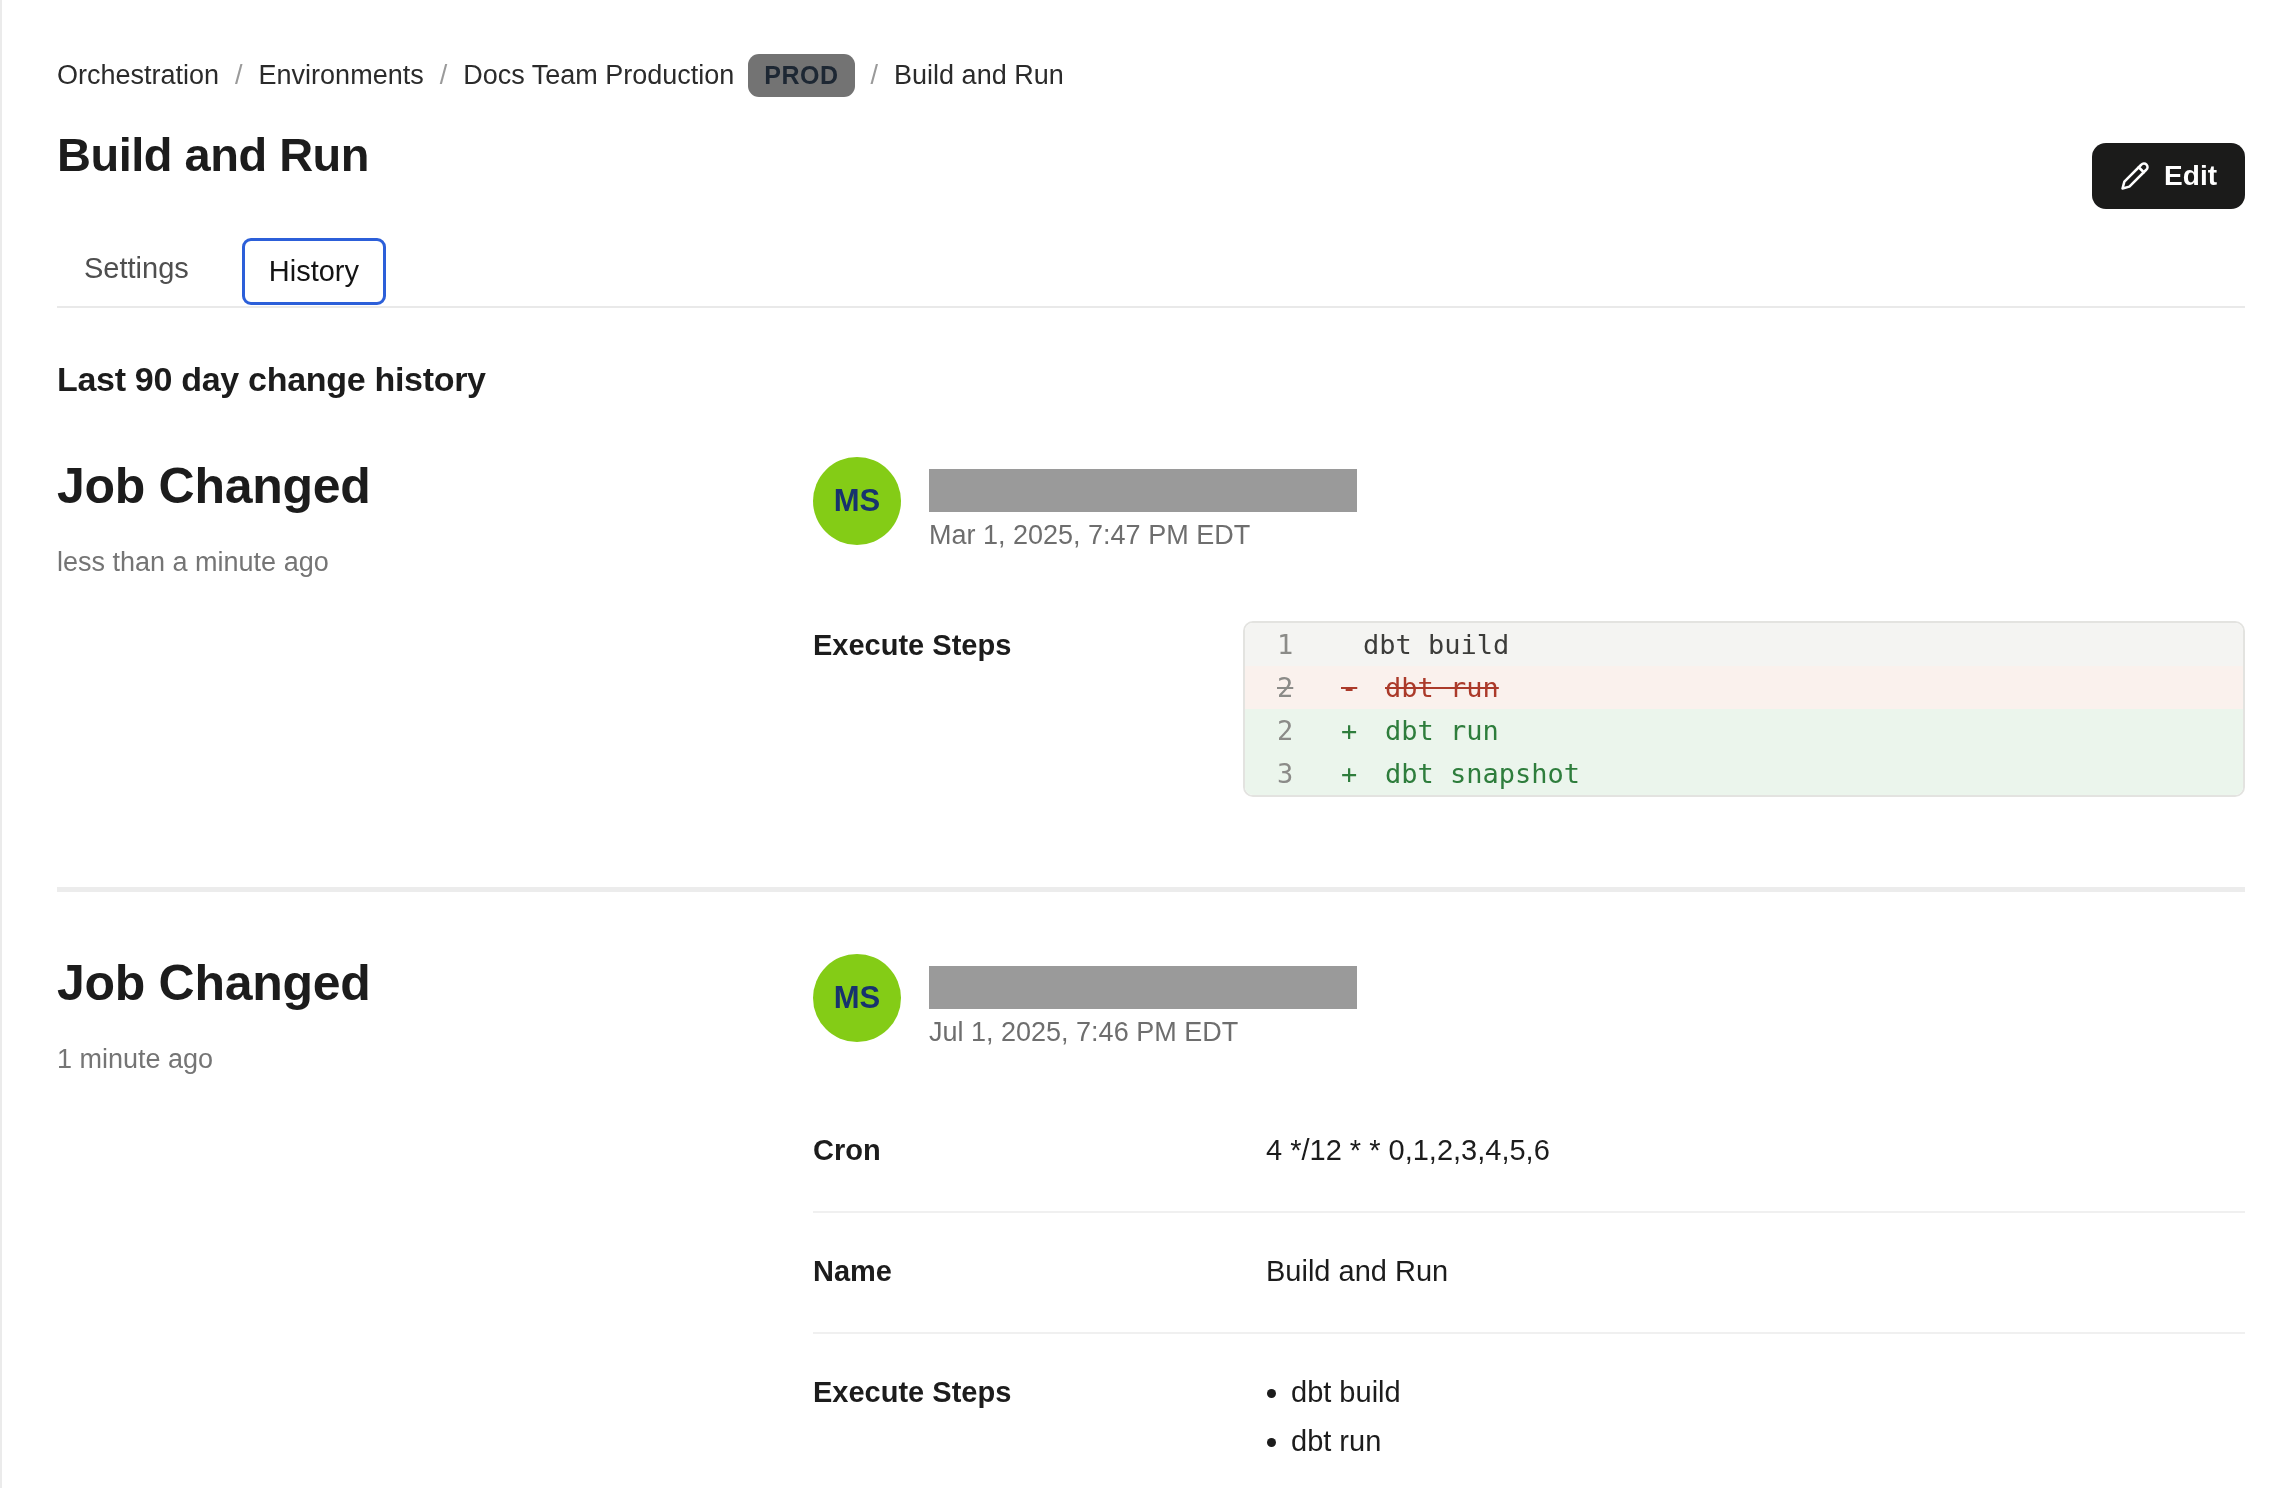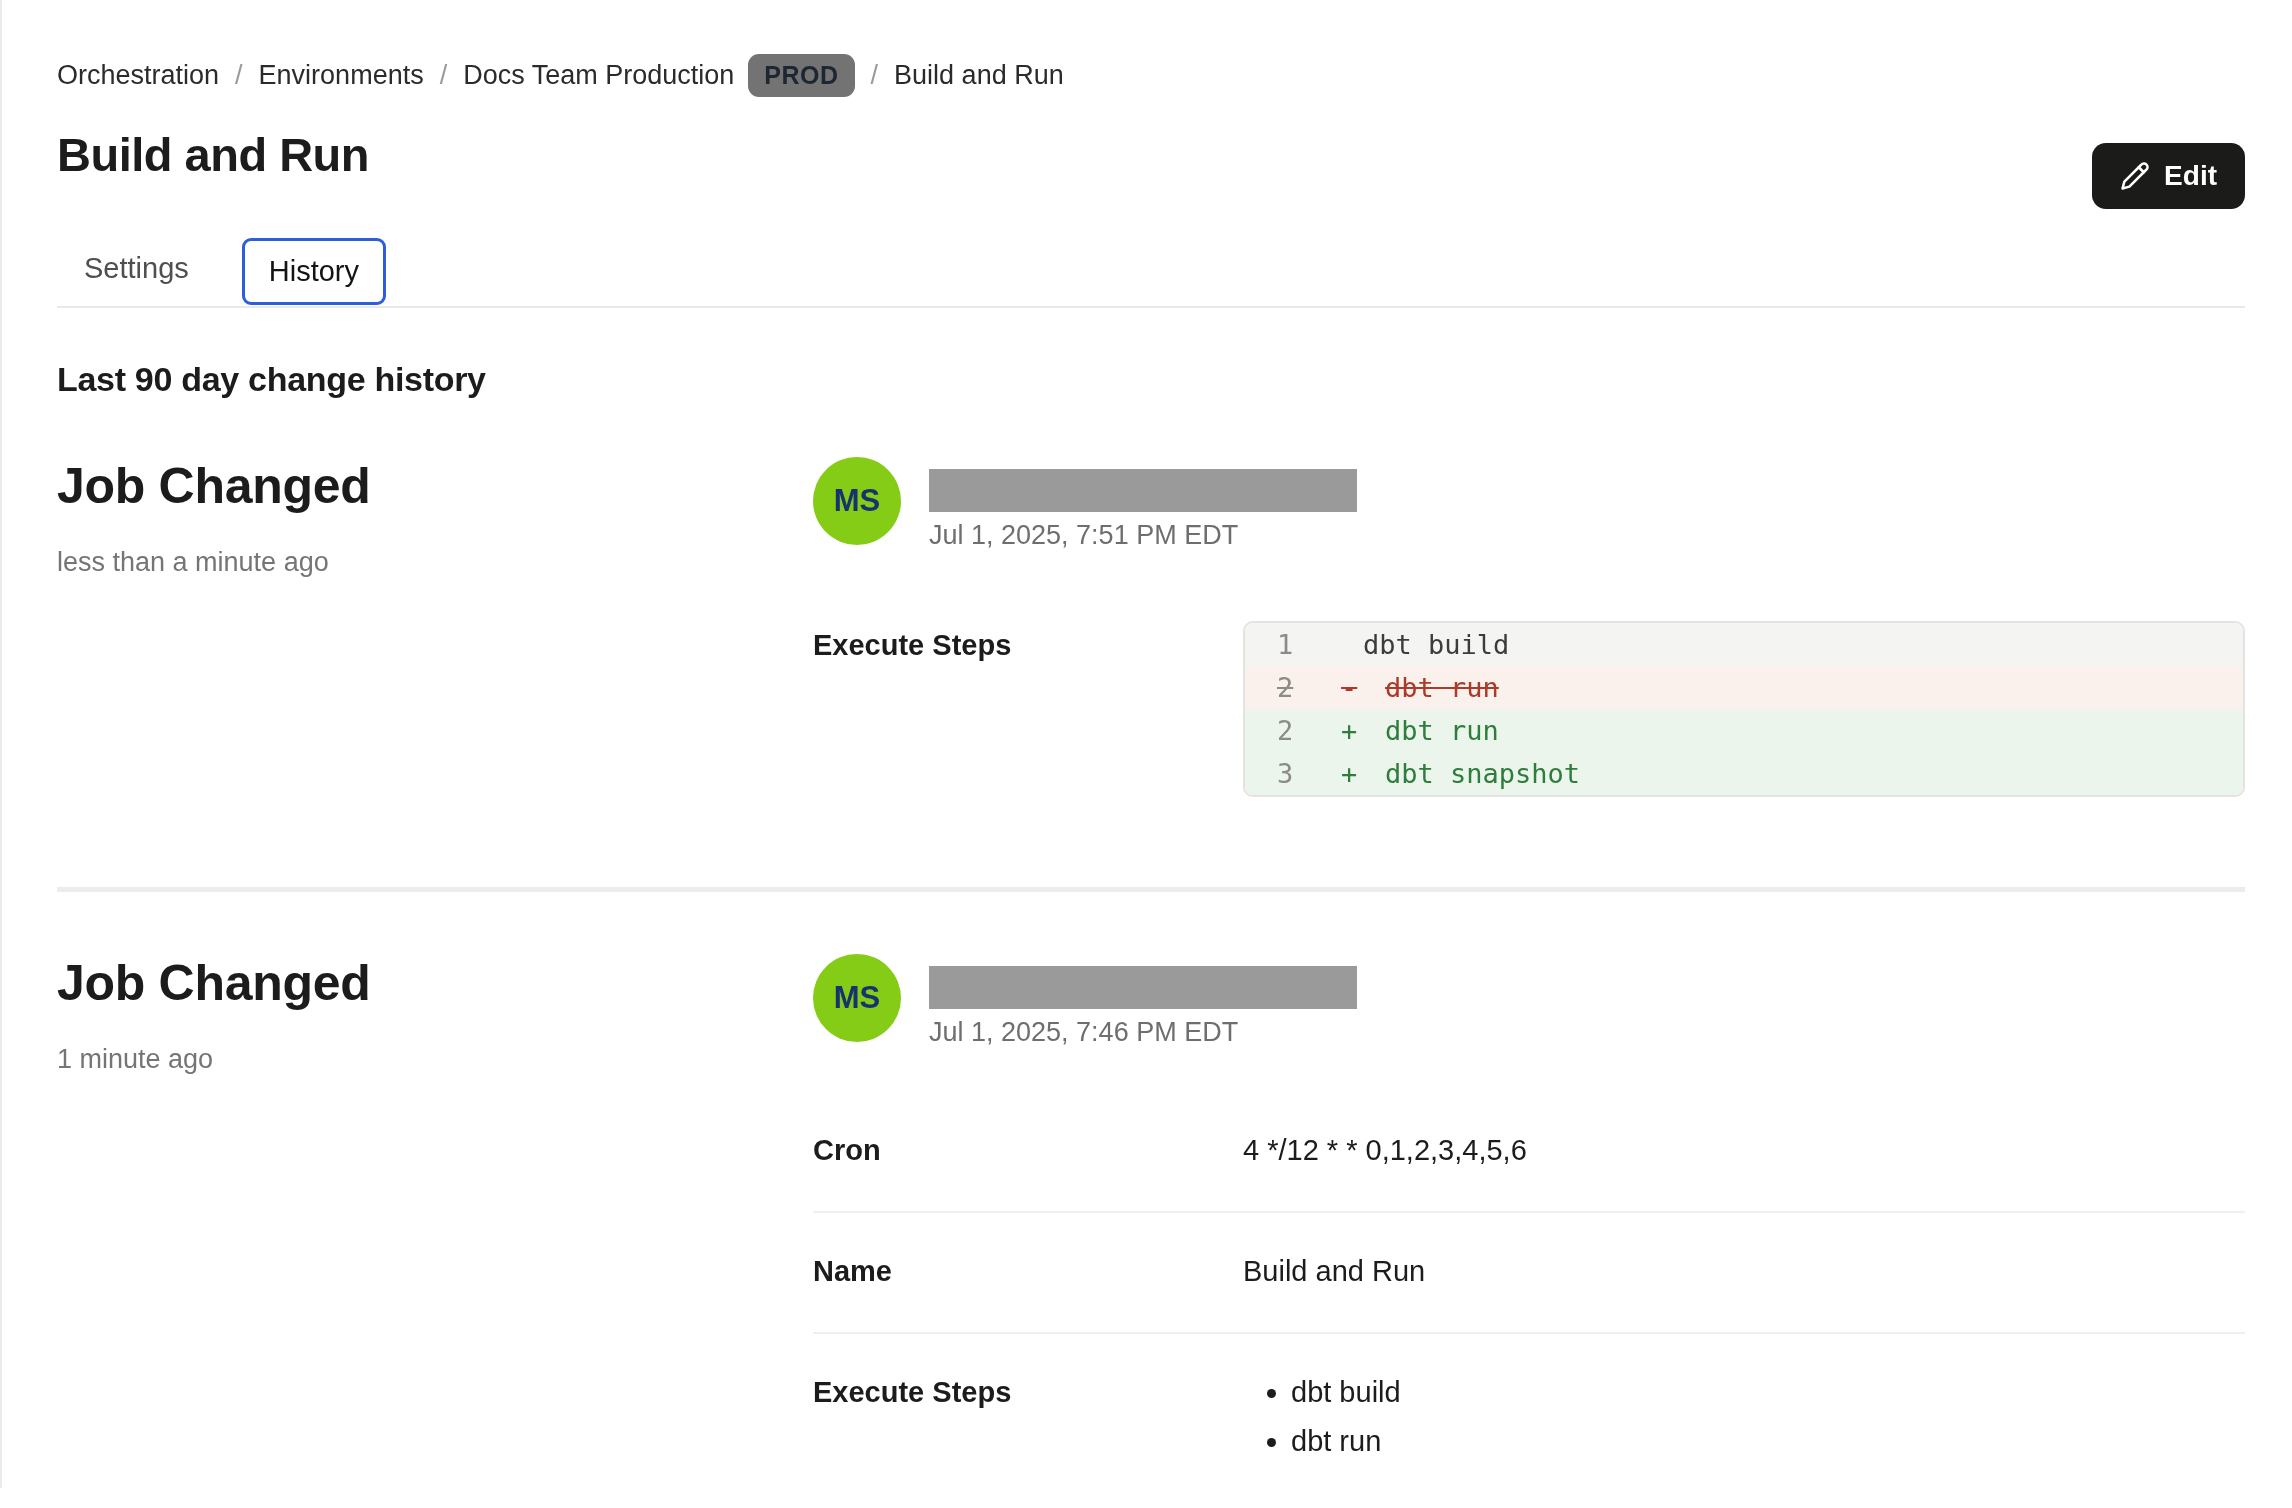--- a/index.html
+++ b/index.html
@@ -72,21 +72,21 @@
   .diff-row.removed .mark, .diff-row.removed .code { color:#ab3a2a; text-decoration:line-through; }
   .diff-row.added { background:#ebf5ec; }
   .diff-row.added .mark, .diff-row.added .code { color:#2e7d3c; }
 
   
   .entry-divider { height:5px; background:#ececec; margin:90px 0 0 0; }
 
   
   .details { margin-top:44px; }
   .detail-row { display:grid; grid-template-columns:430px 1fr; padding:34px 0 44px 0; border-bottom:2px solid #f0f0f0; }
-  .detail-row .value { font-size:29px; color:#1c1c1c; padding-top:8px; }
+  .detail-row .value { font-size:29px; color:#1c1c1c; padding-top:8px;margin-left:23px; }
   .detail-row ul { list-style:disc; padding-left:48px; padding-top:8px; }
   .detail-row ul li { font-size:29px; margin-bottom:16px; }
 </style>
 </head>
 <body>
 
 <div class="edge-line"></div>
 
 <div class="content">
 
@@ -124,21 +124,21 @@
   <section class="entry">
     <div class="entry-left">
       <div class="event-name">Job Changed</div>
       <div class="event-time">less than a minute ago</div>
     </div>
     <div class="entry-right">
       <div class="author-row">
         <div class="avatar">MS</div>
         <div class="author-meta">
           <div class="redacted-bar"></div>
-          <div class="timestamp">Jul 1, 2025, 7:51 PM EDT</div>
+          <div class="timestamp">Mar 1, 2025, 7:47 PM EDT</div>
         </div>
       </div>
       <div class="change-row">
         <div class="field-label">Execute Steps</div>
         <div class="diff-block">
           <div class="diff-row unchanged">
             <span class="ln">1</span>
             <span class="mark"></span>
             <span class="code">dbt build</span>
           </div>

